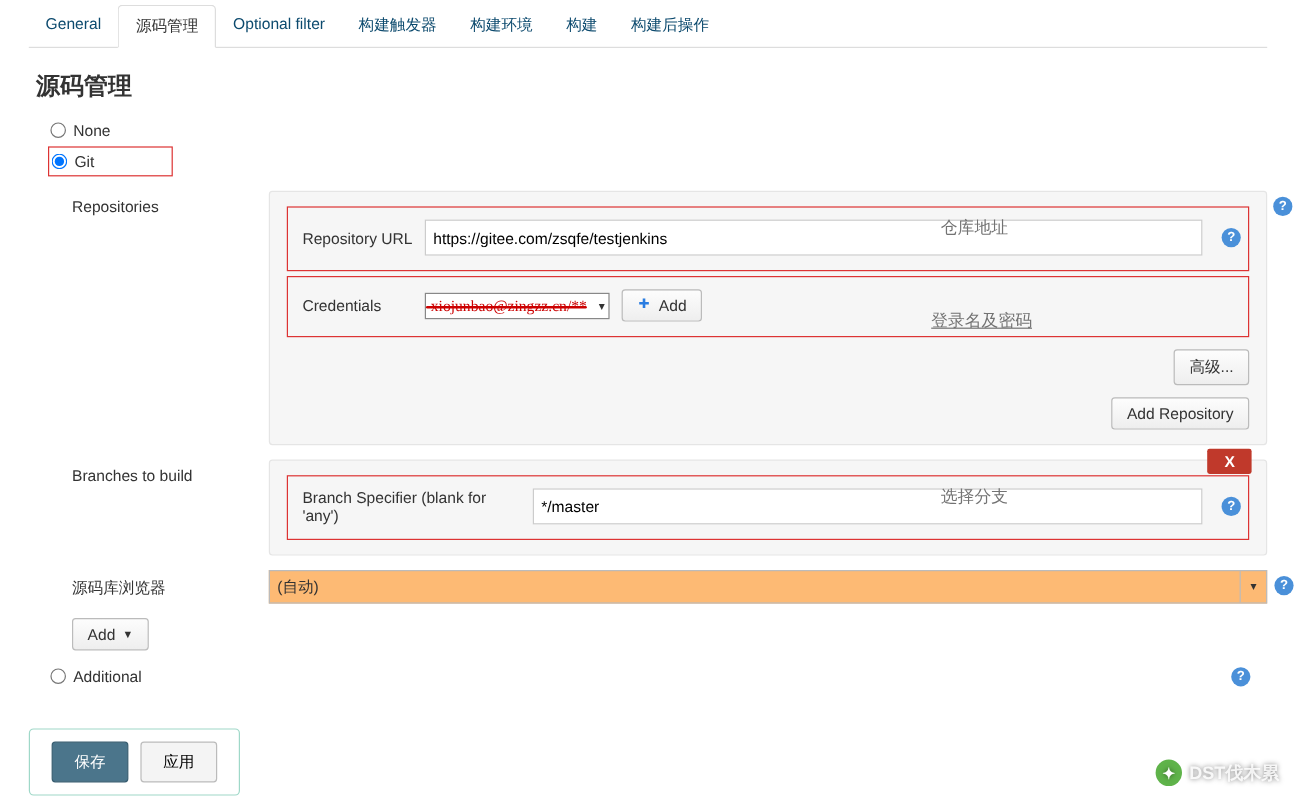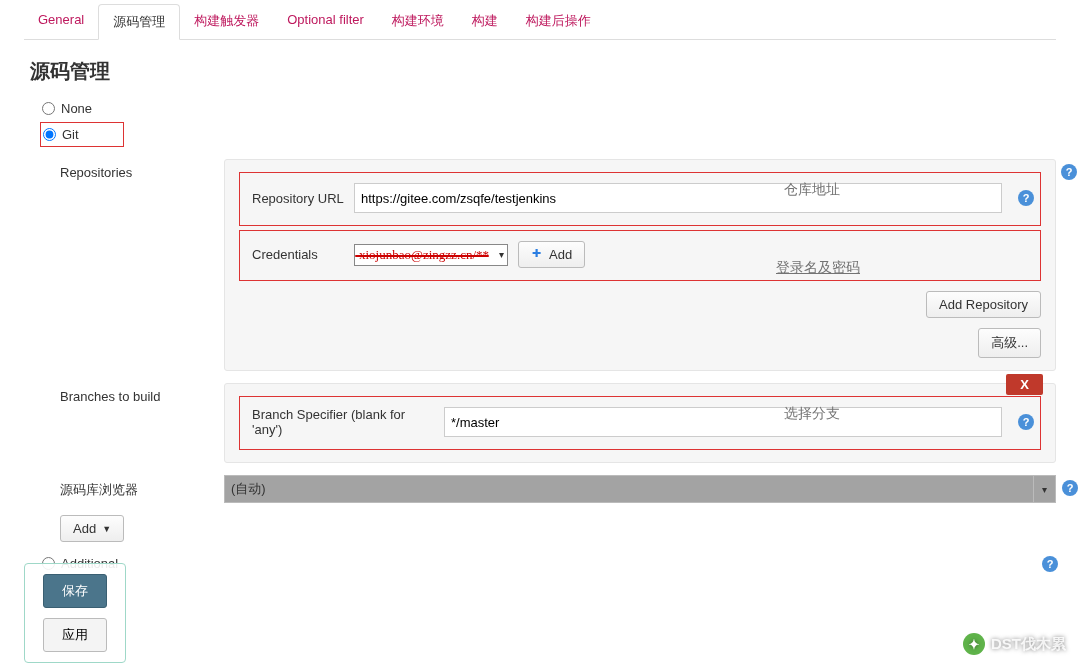--- a/index.html
+++ b/index.html
@@ -1,67 +1,67 @@
 <!DOCTYPE html>
 <html><head>
 <meta charset="utf-8">
 <style>
 * { box-sizing: border-box; margin: 0; padding: 0; }
 body { font-family: Arial, "Microsoft YaHei", sans-serif; font-size: 13px; color: #333; background: #fff; width: 1080px; height: 669px; overflow: hidden; }
 .page { padding: 0 24px; }
 .tabs { display: flex; border-bottom: 1px solid #ddd; margin-top: 4px; }
-.tab { padding: 8px 14px; color: #be185d; cursor: pointer; font-size: 13px; }
+.tab { padding: 8px 14px; color: #0c4a6e; cursor: pointer; font-size: 13px; }
 .tab.active { color: #333; border: 1px solid #ddd; border-bottom: 1px solid #fff; border-radius: 4px 4px 0 0; margin-bottom: -1px; background: #fff; }
 .section-title { font-size: 20px; font-weight: bold; margin: 18px 0 16px 6px; }
-.radio-row { margin: 6px 0 6px 18px; display: flex; align-items: center; gap: 6px; }
+.radio-row { margin: 6px 16px 6px 18px; display: flex; align-items: center; gap: 6px; }
 .radio-row input { width: 13px; height: 13px; }
 .radio-row label { font-size: 13px; color: #333; }
-.git-box { border: 1px solid #d33; padding: 2px 44px 2px 0; display: inline-block; margin-left: 16px; }
+.git-box { border: 1px solid #d33; padding: 2px 64px 2px 0; display: inline-block; margin-left: 16px; }
 .config-block { margin-left: 36px; margin-top: 12px; display: flex; gap: 14px; }
 .left-label { width: 150px; padding-top: 6px; color: #333; }
 .right-panel { flex: 1; background: #f6f6f6; border: 1px solid #e5e5e5; border-radius: 3px; padding: 12px 14px; position: relative; }
 .help-icon { position: absolute; right: -22px; top: 4px; width: 16px; height: 16px; border-radius: 50%; background: #4a90d9; color: #fff; font-size: 11px; font-weight: bold; display: flex; align-items: center; justify-content: center; }
 .help-inner { width: 16px; height: 16px; border-radius: 50%; background: #4a90d9; color: #fff; font-size: 11px; font-weight: bold; display: inline-flex; align-items: center; justify-content: center; margin-left: 6px; vertical-align: middle; }
 .field-row { display: flex; align-items: center; margin: 6px 0; gap: 10px; }
 .field-label { width: 100px; color: #333; font-size: 13px; padding-left: 8px; }
 .field-label-wide { width: 190px; color: #333; font-size: 13px; padding-left: 8px; }
 .text-input { flex: 1; border: 1px solid #ccc; padding: 14px 6px; font-size: 13px; background: #fff; height: 26px; }
 .red-box-wide { border: 1px solid #d33; padding: 4px 6px 6px 4px; }
 .annotation { color: #737373; font-size: 14px; position: absolute; }
 .cred-select { border: 1px solid #888; height: 22px; font-size: 12px; padding: 0 18px 0 4px; background: #fff; position: relative; display: inline-flex; align-items: center; }
 .cred-select .caret { position: absolute; right: 3px; top: 4px; font-size: 10px; }
 .cred-redact { color: #c00; font-family: cursive; font-size: 13px; }
 .btn { background: linear-gradient(#fdfdfd, #eee); border: 1px solid #bbb; border-radius: 3px; padding: 5px 12px; font-size: 13px; color: #333; cursor: pointer; display: inline-flex; align-items: center; gap: 4px; }
 .btn-row-right { text-align: right; margin-top: 10px; }
 .add-icon { width: 14px; height: 14px; display: inline-block; position: relative; }
 .add-icon::before { content: "✚"; color: #2a7de1; font-size: 11px; position: absolute; left: 1px; top: -1px; }
 .dropdown-caret { font-size: 9px; margin-left: 2px; }
 .delete-x { position: absolute; right: 12px; top: -10px; background: #c0392b; color: #fff; padding: 3px 14px; border-radius: 2px; font-size: 13px; font-weight: bold; cursor: pointer; }
-.wide-select { width: 100%; border: 1px solid #bbb; padding: 4px 6px; font-size: 13px; background: #a3a3a3; height: 28px; position: relative; display: flex; align-items: center; }
+.wide-select { width: 100%; border: 1px solid #bbb; padding: 4px 6px; font-size: 13px; background: #fdba74; height: 28px; position: relative; display: flex; align-items: center; }
 .wide-select .caret-box { position: absolute; right: 0; top: 0; width: 22px; height: 100%; border-left: 1px solid #bbb; display: flex; align-items: center; justify-content: center; font-size: 10px; }
-.save-bar { position: absolute; bottom: 6px; left: 24px; border: 1px solid #9fd8c8; border-radius: 4px; padding: 10px 18px; display: flex; gap: 10px; background: rgba(255,255,255,0.9); flex-direction: column; }
+.save-bar { position: absolute; bottom: 6px; left: 24px; border: 1px solid #9fd8c8; border-radius: 4px; padding: 10px 18px; display: flex; gap: 10px; background: rgba(255,255,255,0.9); }
 .btn-primary { background: #4b758b; color: #fff; border: 1px solid #3a5f72; border-radius: 3px; padding: 7px 18px; font-size: 13px; cursor: pointer; }
 .btn-secondary { background: #f4f4f4; border: 1px solid #bbb; border-radius: 3px; padding: 7px 18px; font-size: 13px; cursor: pointer; }
 .watermark { position: absolute; right: 14px; bottom: 14px; color: rgba(255,255,255,0.85); text-shadow: 0 0 4px rgba(0,0,0,0.5); font-size: 15px; font-weight: bold; display: flex; align-items: center; gap: 6px; }
 .wm-icon { width: 22px; height: 22px; background: #5fb34a; border-radius: 50%; display: inline-flex; align-items: center; justify-content: center; color: #fff; font-size: 13px; }
 .repo-outer { position: relative; }
 .repo-outer .red-box-wide { position: relative; }
 .branch-box { position: relative; }
 .credentials-strike { position: relative; }
 .credentials-strike::after { content: ""; position: absolute; left: 0; right: 18px; top: 50%; height: 2px; background: #c00; border-radius: 2px; }
 </style>
 </head>
 <body>
 
 <div class="page">
   <div class="tabs">
     <div class="tab">General</div>
     <div class="tab active">源码管理</div>
+    <div class="tab">Optional filter</div>
     <div class="tab">构建触发器</div>
-    <div class="tab">Optional filter</div>
     <div class="tab">构建环境</div>
     <div class="tab">构建</div>
     <div class="tab">构建后操作</div>
   </div>
 
   <div class="section-title">源码管理</div>
 
   <div class="radio-row">
     <input type="radio" name="scm" style="">
     <label>None</label>
@@ -98,24 +98,24 @@
           </div>
           <button class="btn">
             <span class="add-icon"></span>
             <span>Add</span>
           </button>
         </div>
         <span class="annotation" style="right:180px; top:28px;text-decoration:underline;">登录名及密码</span>
       </div>
 
       <div class="btn-row-right">
-        <button class="btn">Add Repository</button>
+        <button class="btn">高级...</button>
       </div>
       <div class="btn-row-right">
-        <button class="btn">高级...</button>
+        <button class="btn">Add Repository</button>
       </div>
     </div>
   </div>
 
   
   <div class="config-block">
     <div class="left-label">Branches to build</div>
     <div class="right-panel branch-box">
       <div class="delete-x">X</div>
       <div class="red-box-wide" style="position:relative;">

